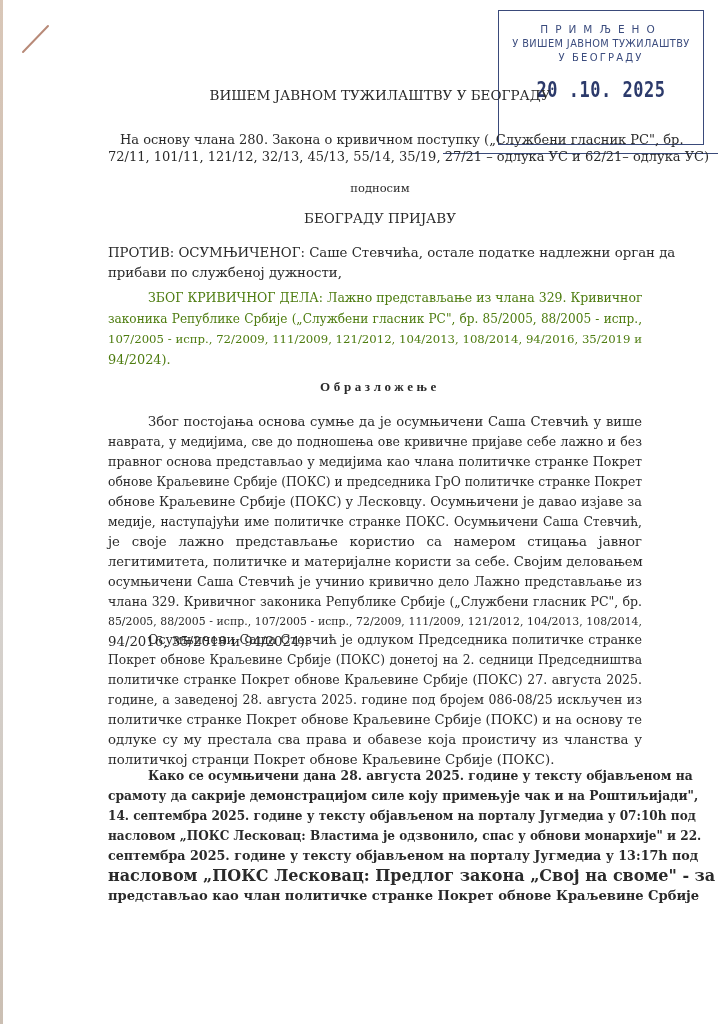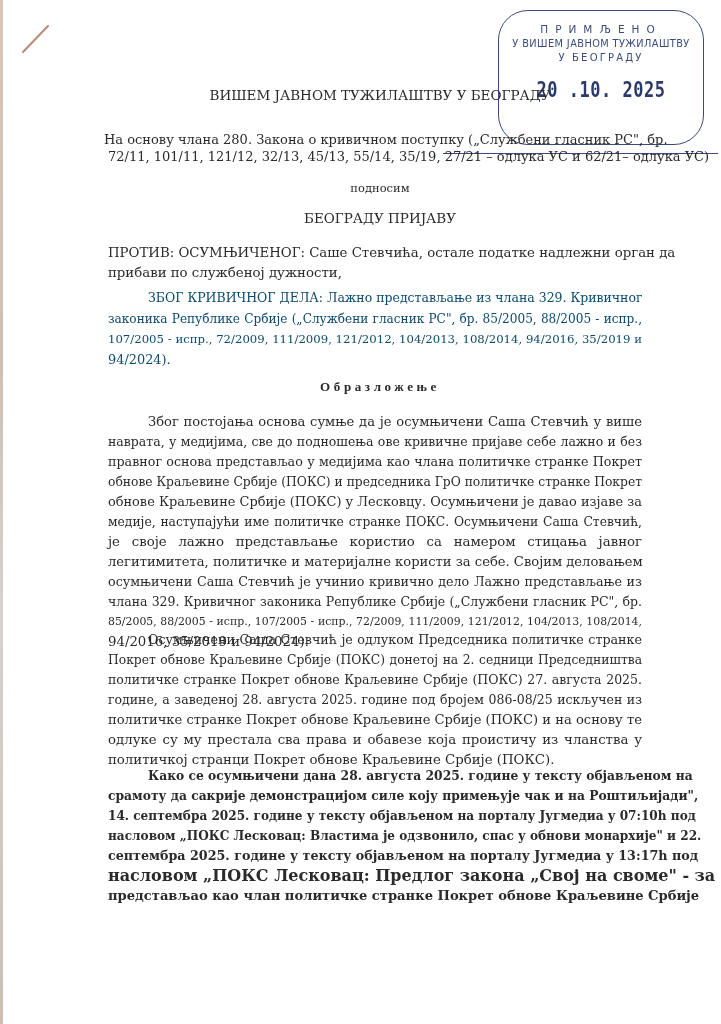--- a/index.html
+++ b/index.html
@@ -18,50 +18,49 @@
     }
     .stamp {
       position: absolute; left: 498px; top: 10px; width: 204px; height: 133px;
       border-left: 1.5px solid #3a4a7a;
       border-right: 1.5px solid #3a4a7a;
       border-bottom: 1.5px solid #3a4a7a;
       border-top: 1.5px solid #3a4a7a;
       color: #3b4c7e;
       font-family: "DejaVu Sans", "Liberation Sans", sans-serif;
       text-align: center;
-      border-radius: 30px;
     }
     .stamp-line1 { position: absolute; top: 12px; left: 0; right: 0; font-size: 10.5px; letter-spacing: 7px; }
     .stamp-line2 { position: absolute; top: 27px; left: 0; right: 0; font-size: 9.8px; letter-spacing: 0.4px; }
     .stamp-line3 { position: absolute; top: 41px; left: 0; right: 0; font-size: 10px; letter-spacing: 2.2px; }
     .stamp-date {
       position: absolute; top: 68px; left: 0; right: 0;
       font-family: "DejaVu Sans Mono", "Liberation Mono", monospace;
       font-weight: bold; font-size: 17px; color: #2c3a6b; transform: scaleY(1.25); letter-spacing: 0.5px;
     }
     .stamp-underline {
       position: absolute; left: 443px; top: 153px; width: 275px; height: 0;
       border-top: 1px solid #3a4a7a;
     }
     .t { position: absolute; white-space: nowrap; font-size: 13.3px; line-height: 1; }
     .recipient { top: 89px; font-size: 13.5px; left: 100px; width: 560px; text-align: center; }
-    .basis1 { top: 133px; left: 104px; font-size: 13px; }
+    .basis1 { top: 133px; left: 120px; font-size: 13px; }
     .basis2 { top: 150px; left: 108px; font-size: 13px; }
     .podnosim { top: 183px; font-size: 11.5px; left: 100px; width: 560px; text-align: center; }
     .title { top: 212px; font-size: 13.5px; left: 100px; width: 560px; text-align: center; }
     .against1 { top: 246px; left: 108px; }
     .against2 { top: 266px; left: 108px; }
     .para {
       position: absolute; left: 108px; width: 534px;
       font-size: 13.3px; text-align: justify; text-align-last: left;
     }
     .para .ln { display: block; height: 20px; line-height: 20px; white-space: nowrap; text-align: justify; text-align-last: justify; }
     .para .ln.last { text-align-last: left; }
     .para .ln.indent { padding-left: 40px; }
-    .crime { top: 288px; font-size: 12.9px; color: #0c4a6e; }
+    .crime { top: 288px; font-size: 12.9px; color: #4d7c0f; }
     .crime .ln { height: 20.5px; line-height: 20.5px; }
     .heading { top: 380px; font-weight: bold; font-size: 13px; letter-spacing: 3.6px; left: 100px; width: 560px; text-align: center; font-family: Liberation Serif, serif; }
     .p1 { top: 412px; }
     .p2 { top: 630px; }
     .p3 { top: 766px; font-weight: bold; }
   </style>
 </head>
 <body>
 
 <div class="edge"></div>

